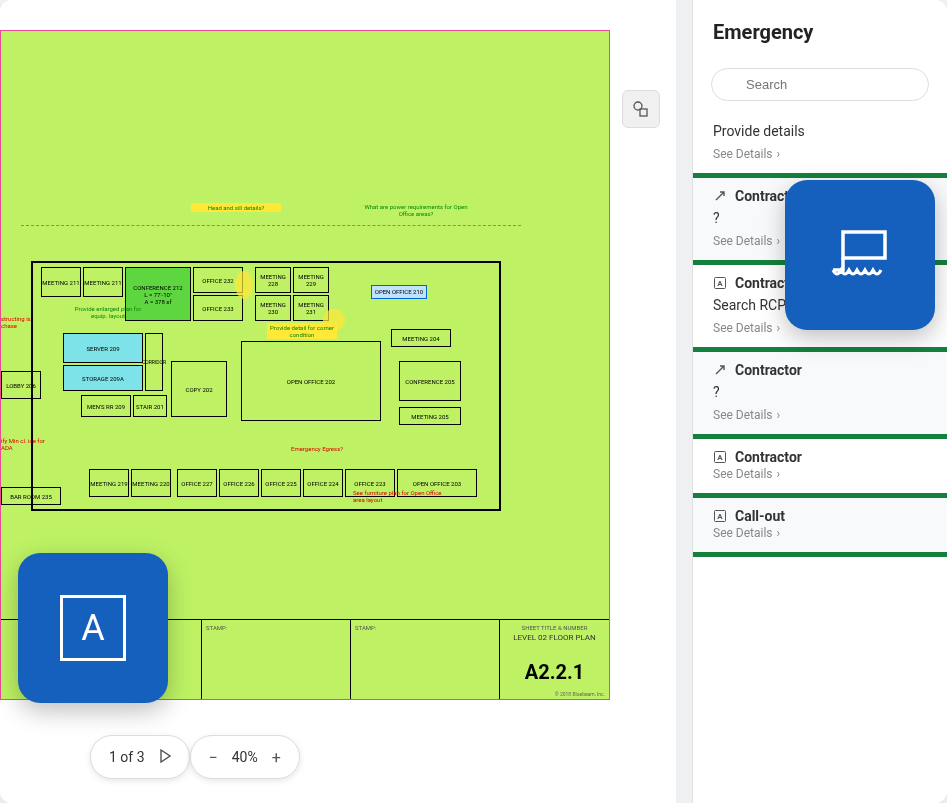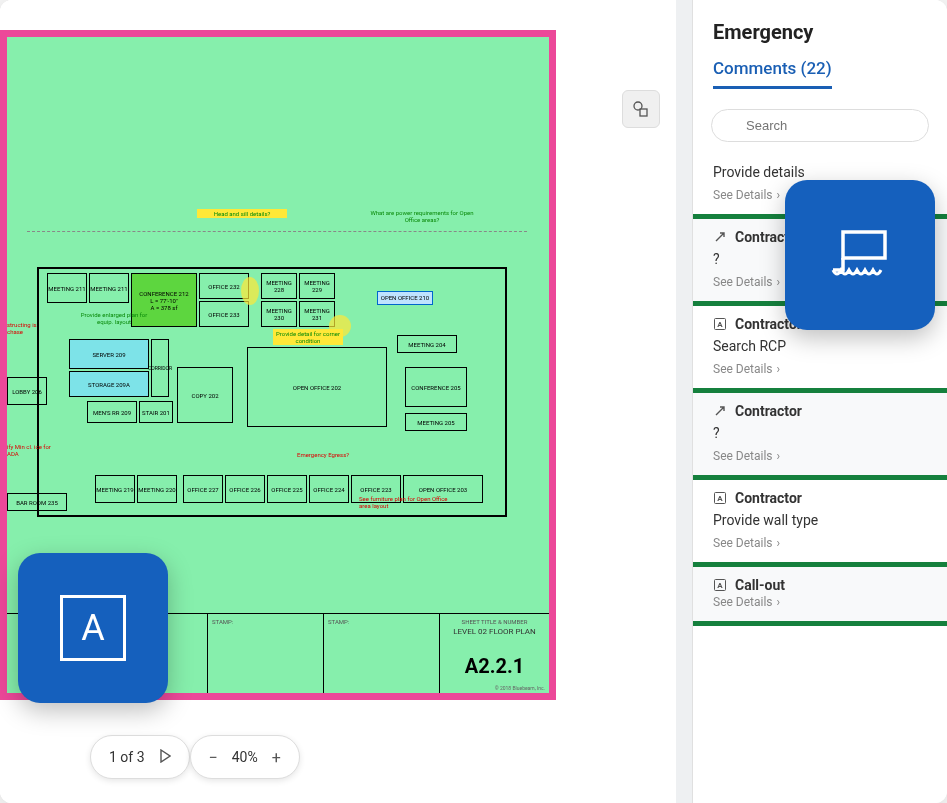--- a/index.html
+++ b/index.html
@@ -1,20 +1,20 @@
 <!DOCTYPE html>
 <html><head>
 <meta charset="utf-8">
 <style>
 * { box-sizing: border-box; margin: 0; padding: 0; }
 body { font-family: -apple-system, BlinkMacSystemFont, "Segoe UI", Roboto, Arial, sans-serif; background: #f5f5f5; width: 947px; height: 803px; overflow: hidden; position: relative; }
 .app-container { display: flex; width: 100%; height: 100%; background: #fff; border-radius: 12px; overflow: hidden; box-shadow: 0 4px 20px rgba(0,0,0,0.1); position: relative; }
 .viewer-pane { flex: 1; position: relative; background: #fff; display: flex; flex-direction: column; }
 .blueprint-canvas { flex: 1; background: #fff; position: relative; overflow: hidden; padding: 40px 20px 20px 0; }
-.blueprint { position: absolute; top: 30px; left: 0; width: 556px; height: 670px; background: #86efac; border: 7px solid #ec4899; }
+.blueprint { position: absolute; top: 30px; left: 0; width: 610px; height: 670px; background: #bef264; border: 1px solid #ec4899; }
 .floor-plan-area { position: absolute; top: 200px; left: 0; width: 560px; height: 320px; }
 .room { position: absolute; border: 1px solid #000; font-size: 6px; text-align: center; display: flex; align-items: center; justify-content: center; flex-direction: column; }
 .room.green { background: #5dd63f; }
 .room.cyan { background: #7de3e8; }
 .yellow-highlight { position: absolute; background: #ffe838; opacity: 0.7; border-radius: 50%; }
 .callout-box { position: absolute; background: #bfe3ff; border: 1px solid #0066cc; font-size: 6px; padding: 2px; text-align: center; }
 .annotation-green { position: absolute; font-size: 6px; color: #0a8a0a; text-align: center; }
 .annotation-red { position: absolute; font-size: 6px; color: #d00; }
 .title-block { position: absolute; bottom: 0; left: 0; right: 0; height: 80px; border-top: 1px solid #000; display: flex; }
 .tb-cell { border-left: 1px solid #000; padding: 4px; font-size: 7px; color: #444; flex: 1; position: relative; }
@@ -150,23 +150,20 @@
         <span>40%</span>
         <span class="ctrl-btn">+</span>
       </div>
     </div>
   </div>
 
   <div class="sidebar-gap"></div>
 
   <div class="comments-panel">
     <div class="comments-title">Emergency</div>
-    <div class="comments-tab">
-      <span class="tab-active">Comments (22)</span>
-    </div>
     <div class="search-wrap">
       <div class="search-container">
         <span class="search-icon">
           <svg width="13" height="13" viewBox="0 0 13 13">
               <circle cx="5.5" cy="5.5" r="4" fill="none" stroke="#999" stroke-width="1.4"></circle>
               <line x1="8.5" y1="8.5" x2="12" y2="12" stroke="#999" stroke-width="1.4"></line>
             </svg>
         </span>
         <input class="search-box" placeholder="Search" style="">
       </div>
@@ -233,21 +230,20 @@
       <div class="comment-item">
         <div class="comment-header">
           <span class="type-icon">
               <svg width="14" height="14" viewBox="0 0 14 14">
                 <rect x="1.5" y="1.5" width="11" height="11" rx="1" fill="none" stroke="#555" stroke-width="1"></rect>
                 <text x="7" y="10" font-size="8" text-anchor="middle" fill="#555">A</text>
               </svg>
             </span>
           <span>Contractor</span>
         </div>
-        <div class="comment-text">Provide wall type</div>
         <div class="see-details">
             <span>See Details</span> 
             <span>›</span>
           </div>
       </div>
 
       <div class="comment-item alt">
         <div class="comment-header">
           <span class="type-icon">
               <svg width="14" height="14" viewBox="0 0 14 14">

